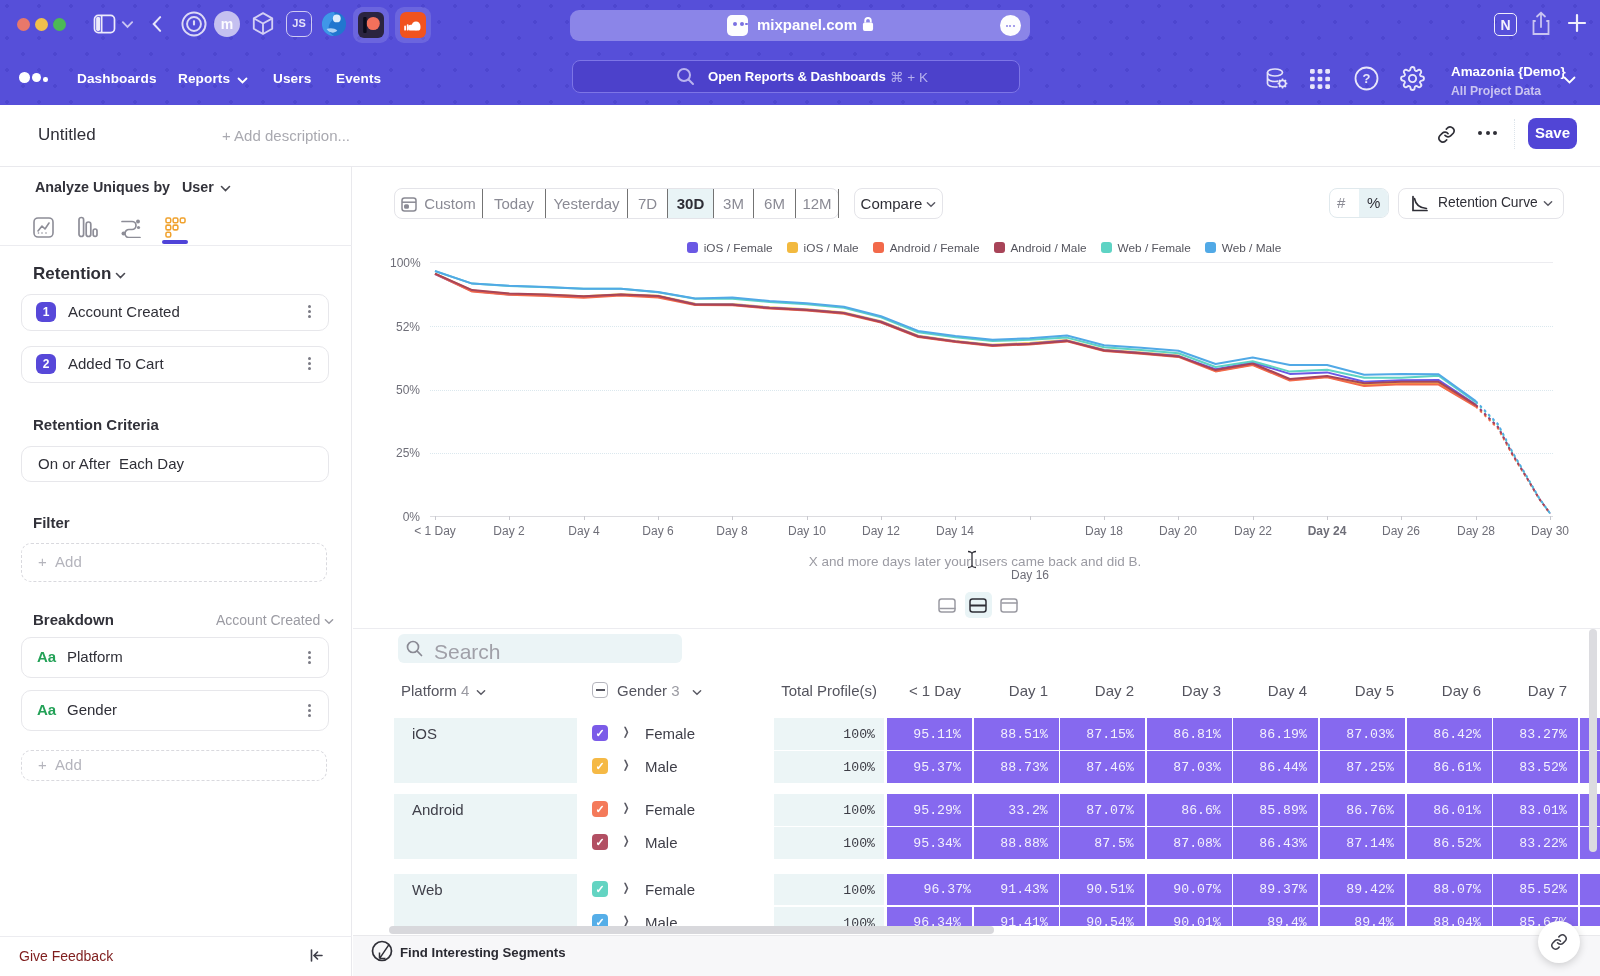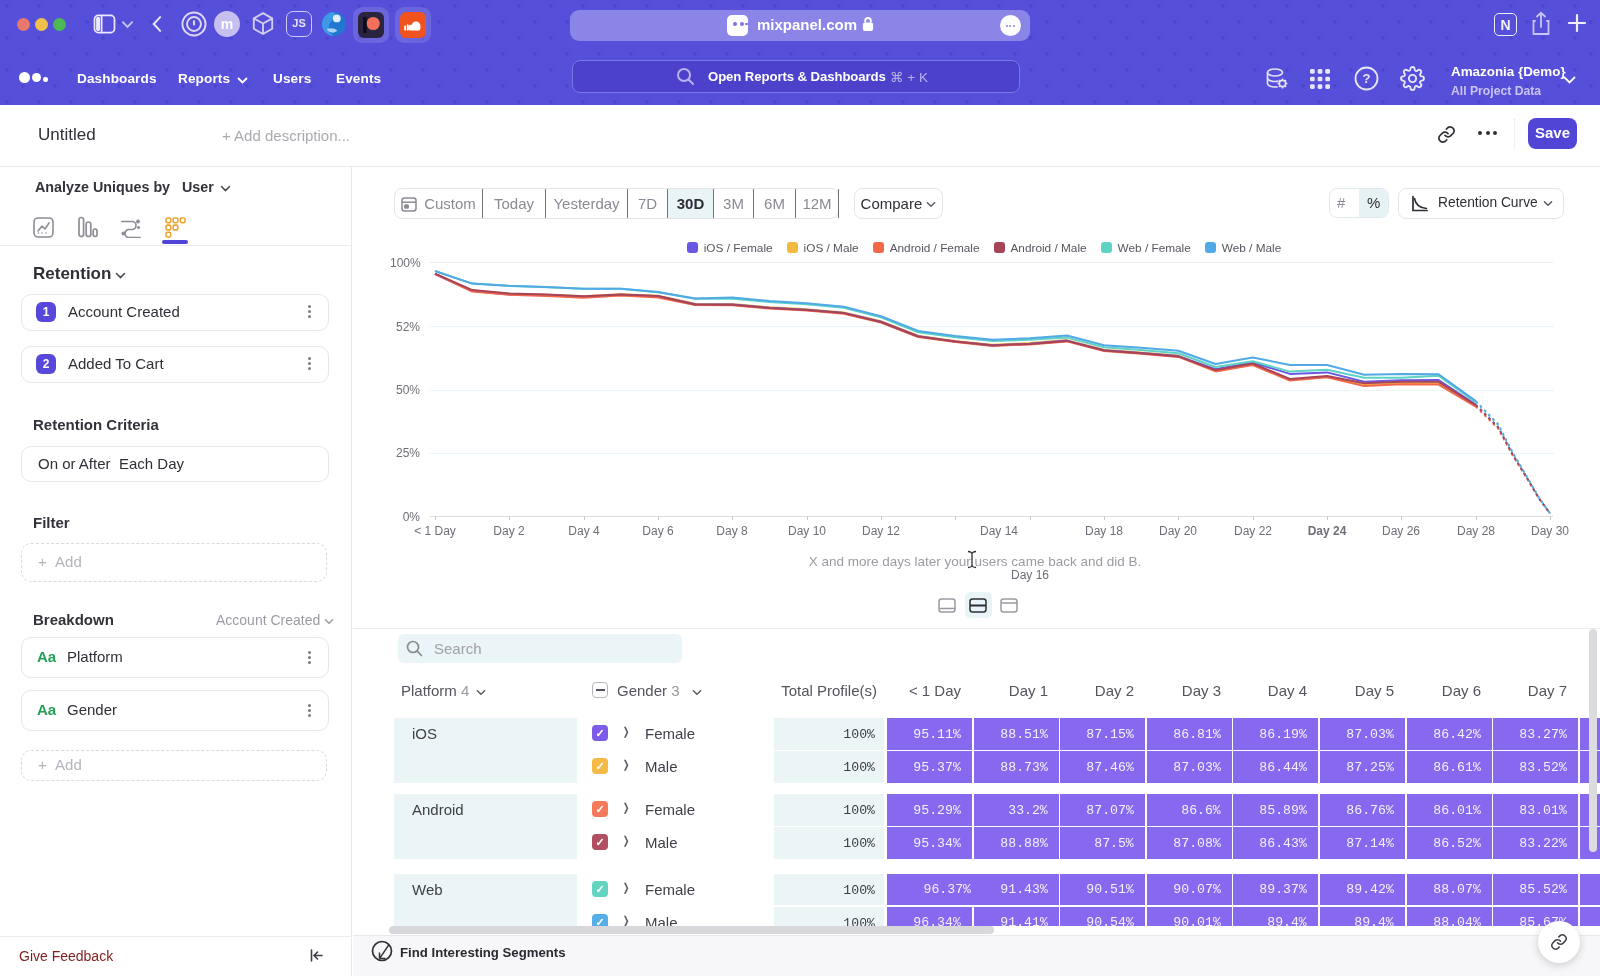--- a/index.html
+++ b/index.html
@@ -291,21 +291,21 @@
 <div class="xlab" style="left:584px;top:524px;">Day 4</div>
 <div class="abs" style="left:658px;top:516px;width:1px;height:4px;background:#c9c9cf;"></div>
 <div class="xlab" style="left:658px;top:524px;">Day 6</div>
 <div class="abs" style="left:732px;top:516px;width:1px;height:4px;background:#c9c9cf;"></div>
 <div class="xlab" style="left:732px;top:524px;">Day 8</div>
 <div class="abs" style="left:807px;top:516px;width:1px;height:4px;background:#c9c9cf;"></div>
 <div class="xlab" style="left:807px;top:524px;">Day 10</div>
 <div class="abs" style="left:881px;top:516px;width:1px;height:4px;background:#c9c9cf;"></div>
 <div class="xlab" style="left:881px;top:524px;">Day 12</div>
 <div class="abs" style="left:955px;top:516px;width:1px;height:4px;background:#c9c9cf;"></div>
-<div class="xlab" style="left:955px;top:524px;margin-left:44px;">Day 14</div>
+<div class="xlab" style="left:955px;top:524px;">Day 14</div>
 <div class="abs" style="left:1030px;top:516px;width:1px;height:4px;background:#c9c9cf;"></div>
 <div class="xlab" style="left:1030px;top:524px;margin-top:44px;">Day 16</div>
 <div class="abs" style="left:1104px;top:516px;width:1px;height:4px;background:#c9c9cf;"></div>
 <div class="xlab" style="left:1104px;top:524px;">Day 18</div>
 <div class="abs" style="left:1178px;top:516px;width:1px;height:4px;background:#c9c9cf;"></div>
 <div class="xlab" style="left:1178px;top:524px;">Day 20</div>
 <div class="abs" style="left:1253px;top:516px;width:1px;height:4px;background:#c9c9cf;"></div>
 <div class="xlab" style="left:1253px;top:524px;">Day 22</div>
 <div class="abs" style="left:1327px;top:516px;width:1px;height:4px;background:#c9c9cf;"></div>
 <div class="xlab" style="left:1327px;top:524px;font-weight:bold;">Day 24</div>
@@ -348,21 +348,21 @@
 <svg class="abs" style="left:1000px;top:598px" width="19" height="16" viewBox="0 0 19 16">
       <rect x="1" y="1" width="16" height="13" rx="2.5" fill="none" stroke="#9a9aa2" stroke-width="1.5"></rect>
       <line x1="1.5" y1="5" x2="17.5" y2="5" stroke="#9a9aa2" stroke-width="1.5"></line>
     </svg>
 <div class="abs" style="left:353px;top:628px;width:1247px;border-top:1px solid #ececf0;"></div>
 <div class="abs" style="left:398px;top:634px;width:284px;height:29px;background:#ebf4f6;border-radius:6px;"></div>
 <svg class="abs" style="left:406px;top:640px" width="17" height="17" viewBox="0 0 17 17">
       <circle cx="7" cy="7" r="5.5" fill="none" stroke="#8a8a94" stroke-width="1.7"></circle>
       <line x1="11.2" y1="11.2" x2="15.5" y2="15.5" stroke="#8a8a94" stroke-width="1.7" stroke-linecap="round"></line>
     </svg>
-<div class="abs" style="left:434px;top:640px;font-size:15px;color:#a0a0a8;">Search</div>
+<div class="abs" style="left:434px;top:640px;font-size:21px;color:#a0a0a8;">Search</div>
 <div class="abs hdrtxt" style="left:401px;top:682px;">Platform <span style="color:#9a9aa2">4</span></div>
 <svg class="abs" style="left:476px;top:689px" width="10" height="7" viewBox="0 0 11 7">
       <path d="M1.5 1.5l4 4 4-4" fill="none" stroke="#5a5a64" stroke-width="1.6" stroke-linecap="round"></path>
     </svg>
 <div class="abs" style="left:592px;top:682px;width:16px;height:16px;border:1.5px solid #b5b5bd;border-radius:4px;"></div>
     <div class="abs" style="left:595.5px;top:689px;width:9px;height:2px;background:#55555f;"></div>
 <div class="abs hdrtxt" style="left:617px;top:682px;">Gender <span style="color:#9a9aa2">3</span></div>
 <svg class="abs" style="left:692px;top:689px" width="10" height="7" viewBox="0 0 11 7">
       <path d="M1.5 1.5l4 4 4-4" fill="none" stroke="#5a5a64" stroke-width="1.6" stroke-linecap="round"></path>
     </svg>

